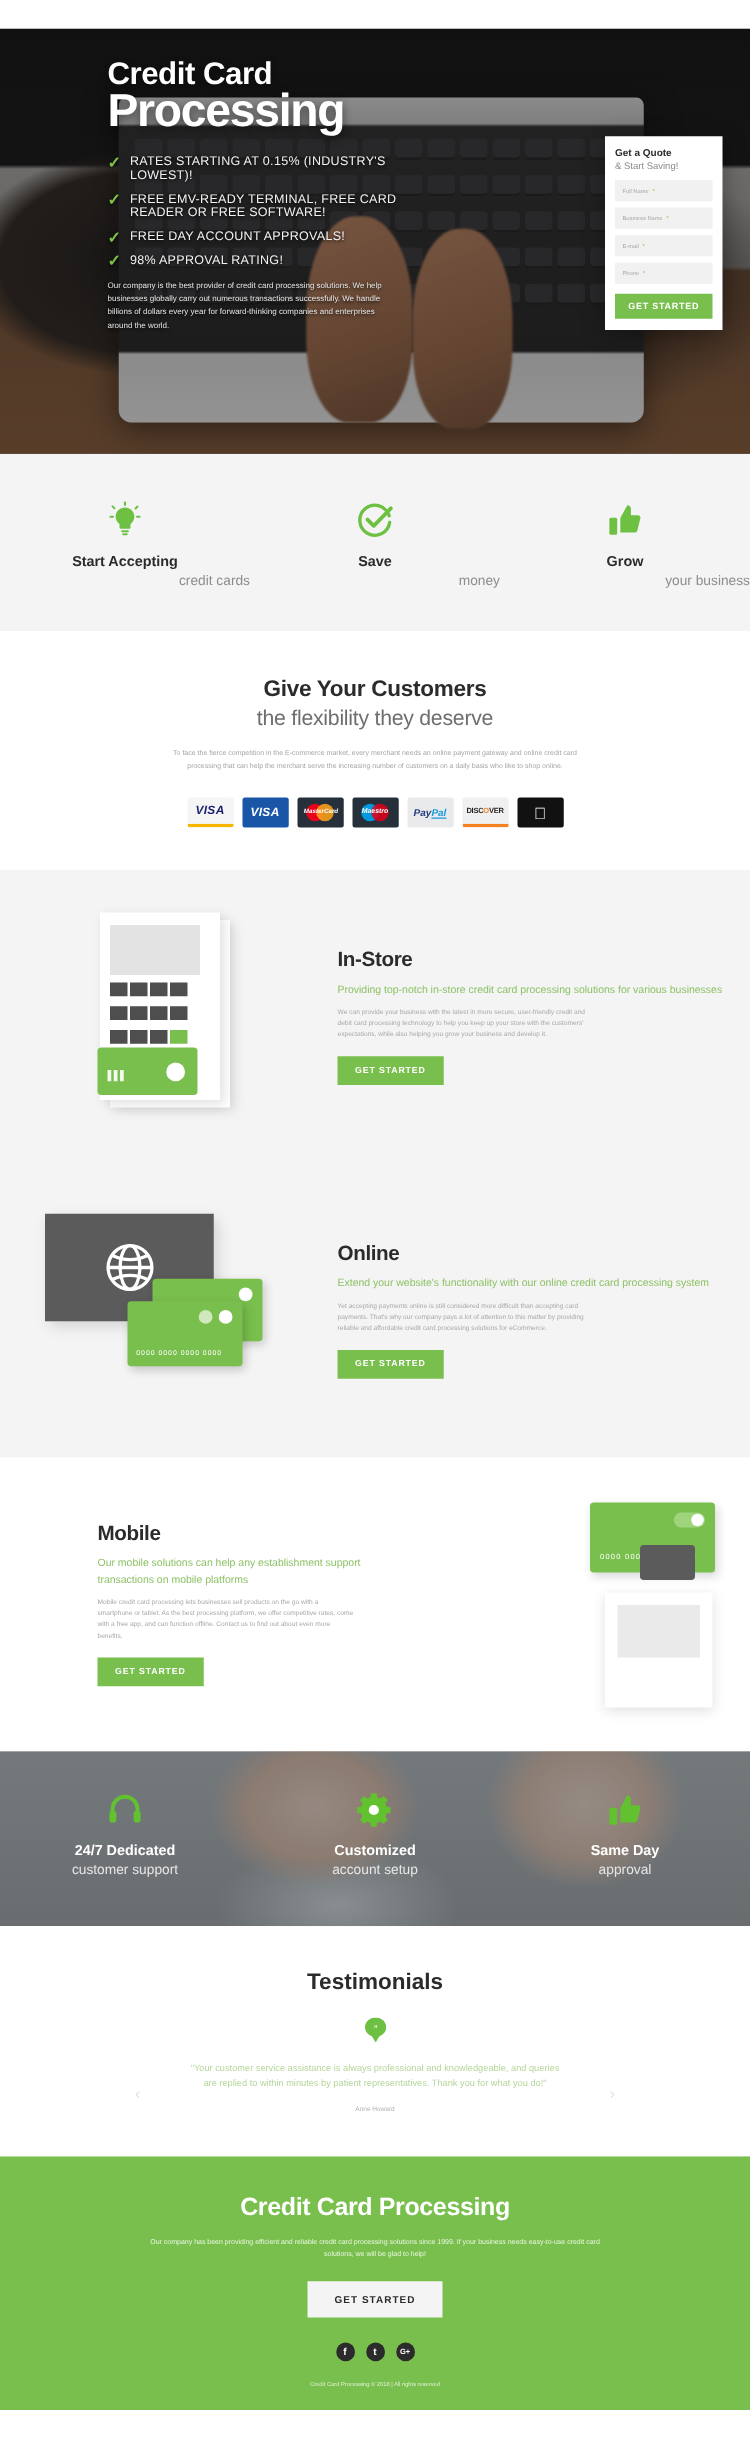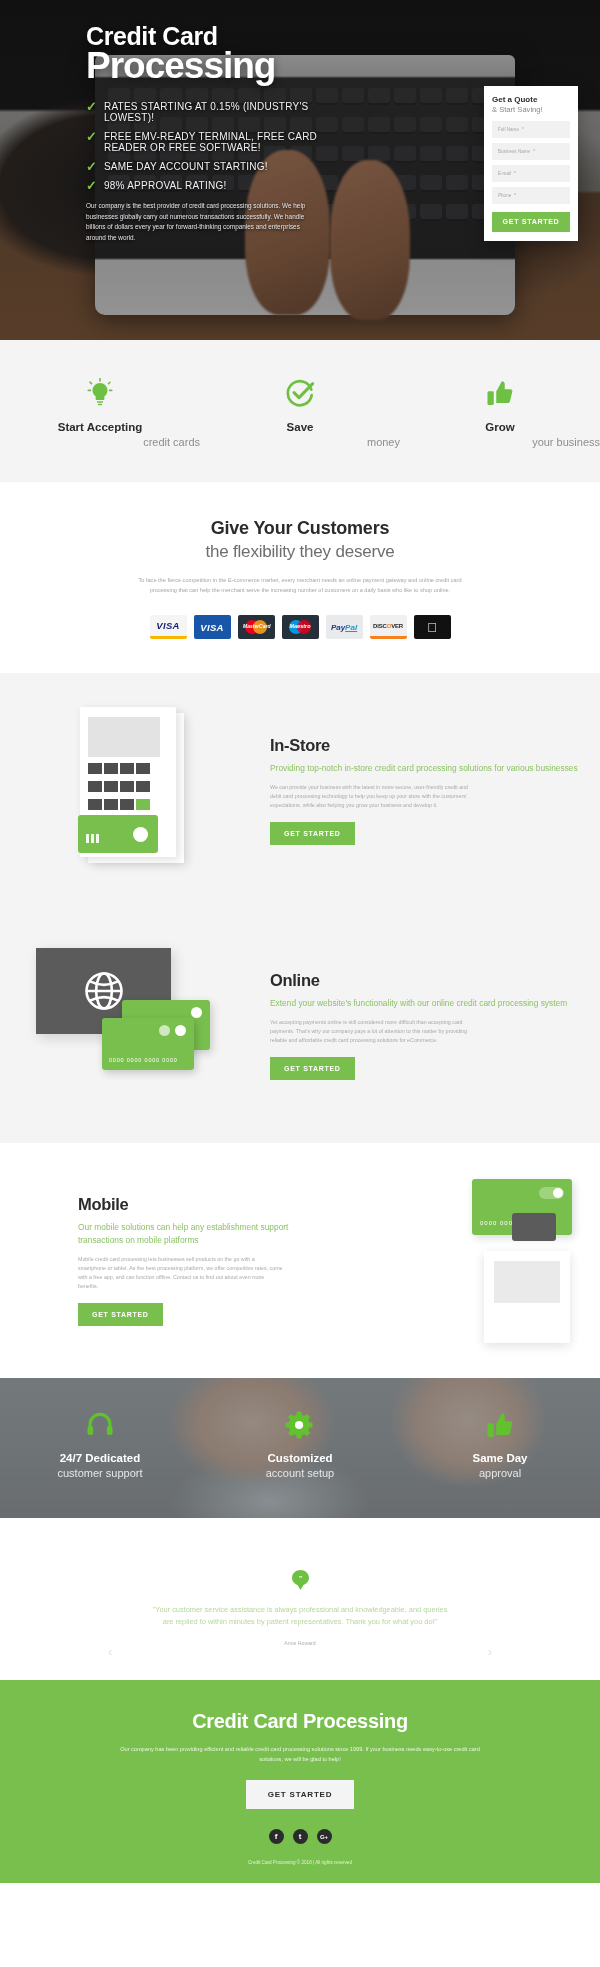--- a/index.html
+++ b/index.html
@@ -4,21 +4,21 @@
 <style>
   * { box-sizing: border-box; margin: 0; padding: 0; }
   html, body { width: 600px; }
   body {
     font-family: "Liberation Sans", sans-serif;
     background: #fff;
     color: #2b2b2b;
     width: 600px;
     overflow-x: hidden;
   }
-  .page { width: 600px; position: relative; }
+  .page { width: 600px; position: relative; margin-top: 23px; }
 
   
   .hero {
     position: relative;
     height: 340px;
     overflow: hidden;
     background: #3a2a20;
   }
   .hero-bg {
     position: absolute; inset: 0;
@@ -299,21 +299,21 @@
           <li>
             <span class="tick">✓</span>
             <span class="txt">RATES STARTING AT 0.15% (INDUSTRY'S LOWEST)!</span>
           </li>
           <li>
             <span class="tick">✓</span>
             <span class="txt">FREE EMV-READY TERMINAL, FREE CARD READER OR FREE SOFTWARE!</span>
           </li>
           <li>
             <span class="tick">✓</span>
-            <span class="txt">SAME DAY ACCOUNT STARTING!</span>
+            <span class="txt">FREE DAY ACCOUNT APPROVALS!</span>
           </li>
           <li>
             <span class="tick">✓</span>
             <span class="txt">98% APPROVAL RATING!</span>
           </li>
         </ul>
       <div class="hero-para">Our company is the best provider of credit card processing solutions. We help businesses globally carry out numerous transactions successfully. We handle billions of dollars every year for forward-thinking companies and enterprises around the world.</div>
     </div>
 
 
@@ -519,20 +519,21 @@
               <path fill="#62c12e" d="M18 21.5L27 5c2.6 0 4.6 2 4.6 4.5V18h9.2c2 0 3.4 1.9 2.9 3.8l-3.9 15.6c-.4 1.6-1.8 2.6-3.4 2.6H18V21.5z"></path>
             </svg>
           </div>
           <div class="band-t1">Same Day</div>
           <div class="band-t2">approval</div>
         </div>
       </div>
   </section>
 
   <section class="testi">
+    <div class="t-h">Testimonials</div>
     <svg class="t-badge" viewBox="0 0 24 28">
       <path fill="#6ec043" d="M12 0C5.4 0 0 4.9 0 10.9c0 4.6 3.2 8.6 7.8 10.2L12 28l4.2-6.9c4.6-1.6 7.8-5.6 7.8-10.2C24 4.9 18.6 0 12 0z"></path>
       <text x="12" y="15" font-size="9" font-weight="700" fill="#fff" text-anchor="middle" font-family="Liberation Sans, sans-serif">”</text>
     </svg>
     <div class="t-quote">"Your customer service assistance is always professional and knowledgeable, and queries are replied to within minutes by patient representatives. Thank you for what you do!"</div>
     <div class="t-author">Anne Howard</div>
     <div class="t-arrow l">‹</div>
     <div class="t-arrow r">›</div>
   </section>
 

